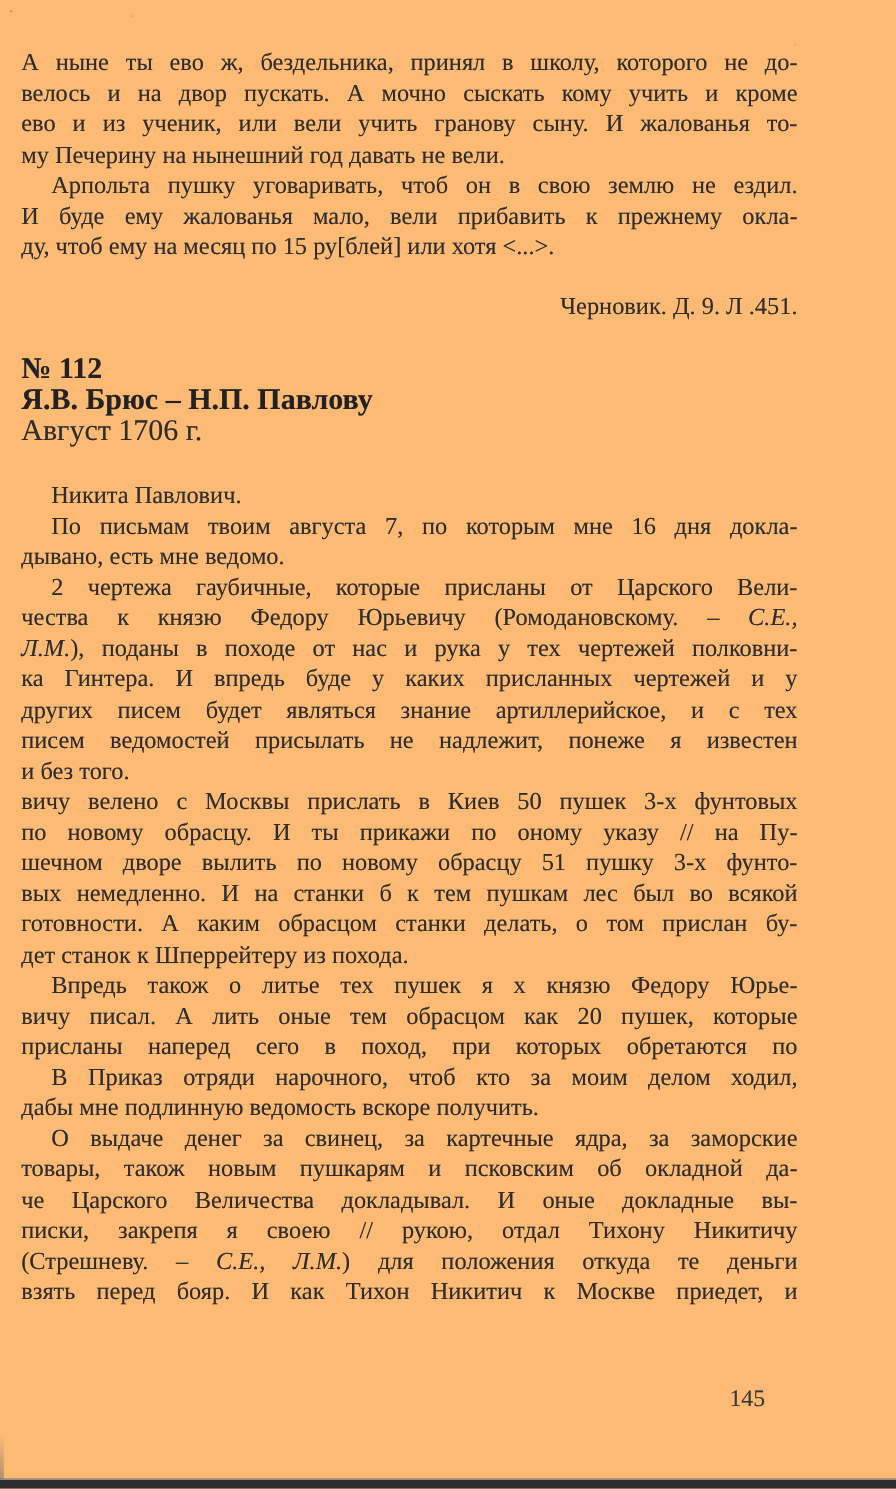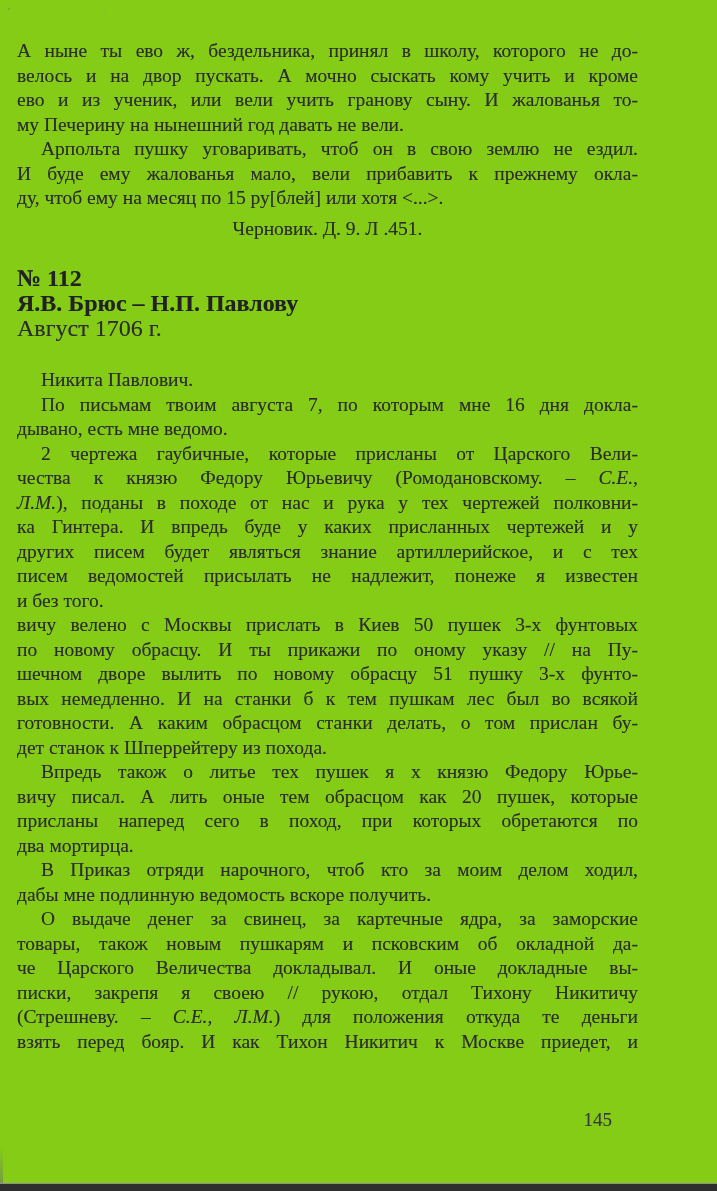--- a/index.html
+++ b/index.html
@@ -1,19 +1,19 @@
 <!DOCTYPE html>
 <html><head>
 <meta charset="utf-8">
 <style>
   html,body{margin:0;padding:0;}
   .scan-page{
     position:relative;
     width:717px;height:1191px;
-    background:#84cc16;
+    background:#fdba74;
     font-family:"Liberation Serif","DejaVu Serif",serif;
     color:#2d2d2d;
     overflow:hidden;
     text-shadow:0 0 .5px rgba(45,45,45,.45);
   }
   .text-col{
     position:absolute;
     left:17px;top:0;
     width:621px;
     padding-top:39px;
@@ -23,24 +23,24 @@
     font-size:19.5px;
     line-height:24.5px;
     text-align:justify;
     text-align-last:justify;
     white-space:normal;
   }
   .line.noj{text-align:center;text-align-last:left;}
   .line.indent{text-indent:24px;}
   .it{font-style:italic;}
   .archival{
-    margin-top:6px;
+    margin-top:23px;
     font-size:19.5px;
     line-height:24.5px;
-    text-align:center;
+    text-align:right;
   }
   .letter-header{margin-top:25px;}
   .letter-header > div{font-size:24px;line-height:25px;}
   .bold{font-weight:bold;color:#222;}
   .letter-body{margin-top:27px;}
   .page-number{
     position:absolute;
     top:1108px;
     right:105px;
     font-size:19px;
@@ -122,21 +122,20 @@
           <div class="line"><span>по новому обрасцу. И ты прикажи по оному указу // на Пу-</span></div>
           <div class="line"><span>шечном дворе вылить по новому обрасцу 51 пушку 3-х фунто-</span></div>
           <div class="line"><span>вых немедленно. И на станки б к тем пушкам лес был во всякой</span></div>
           <div class="line"><span>готовности. А каким обрасцом станки делать, о том прислан бу-</span></div>
           <div class="line noj"><span>дет станок к Шперрейтеру из похода.</span></div>
         </div>
         <div class="paragraph">
           <div class="line indent"><span>Впредь також о литье тех пушек я х князю Федору Юрье-</span></div>
           <div class="line"><span>вичу писал. А лить оные тем обрасцом как 20 пушек, которые</span></div>
           <div class="line"><span>присланы наперед сего в поход, при которых обретаются по</span></div>
-          <div class="line noj"><span>два мортирца.</span></div>
         </div>
         <div class="paragraph">
           <div class="line indent"><span>В Приказ отряди нарочного, чтоб кто за моим делом ходил,</span></div>
           <div class="line noj"><span>дабы мне подлинную ведомость вскоре получить.</span></div>
         </div>
         <div class="paragraph">
           <div class="line indent"><span>О выдаче денег за свинец, за картечные ядра, за заморские</span></div>
           <div class="line"><span>товары, також новым пушкарям и псковским об окладной да-</span></div>
           <div class="line"><span>че Царского Величества докладывал. И оные докладные вы-</span></div>
           <div class="line"><span>писки, закрепя я своею // рукою, отдал Тихону Никитичу</span></div>

